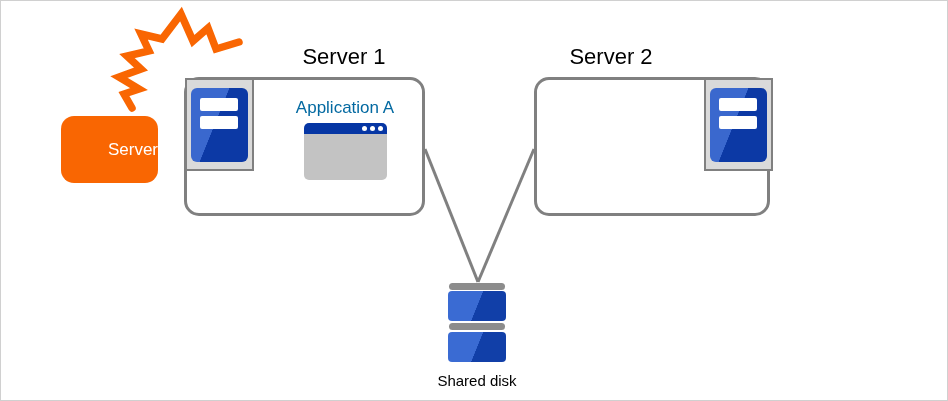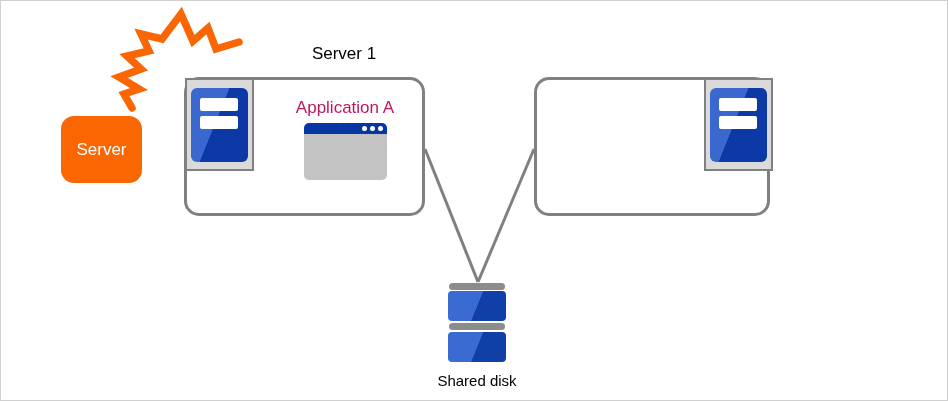--- a/index.html
+++ b/index.html
@@ -23,35 +23,35 @@
   .overlay-svg {
     position: absolute;
     left: 0; top: 0;
     width: 948px; height: 401px;
     pointer-events: none;
   }
 
   
   .server-down-badge {
     left: 60px; top: 115px;
-    width: 81px; height: 67px;
+    width: 97px; height: 67px;
     background: #f96602;
     border-radius: 13px;
     color: #ffffff;
     font-size: 17px;
     line-height: 24px;
-    text-align: center;
+    text-align: right;
     display: flex;
     flex-direction: column;
     justify-content: center;
   }
 
   
   .node-title {
-    font-size: 17px;
+    font-size: 22px;
     color: #000000;
     text-align: center;
     width: 120px;
     top: 43px;
     white-space: nowrap;
   }
   .title-s1 { left: 283px; }
   .title-s2 { left: 550px; }
 
   
@@ -120,21 +120,21 @@
     position: absolute;
     left: 0; top: 11px;
     width: 100%; height: 46px;
     background: #c3c3c3;
   }
   .app-label {
     left: 283px; top: 97px;
     width: 122px;
     text-align: center;
     font-size: 17px;
-    color: #be185d;
+    color: #0369a1;
     white-space: nowrap;
   }
 
   
   .disk-icon {
     left: 447px; top: 282px;
     width: 58px; height: 79px;
   }
   .disk-cap {
     position: absolute;
@@ -195,20 +195,21 @@
   <div class="abs app-label">Application A</div>
   <div class="abs app-window">
     <div class="app-titlebar">
       <span class="app-dot dot-1"></span>
       <span class="app-dot dot-2"></span>
       <span class="app-dot dot-3"></span>
     </div>
     <div class="app-body"></div>
   </div>
 
+  <div class="abs node-title title-s2">Server 2</div>
   <div class="abs server-box box-s2"></div>
   <div class="abs server-bezel bezel-s2">
     <div class="server-tower">
       <div class="tower-slot slot-1"></div>
       <div class="tower-slot slot-2"></div>
     </div>
   </div>
 
   <div class="abs disk-icon">
     <div class="disk-cap cap-1"></div>

